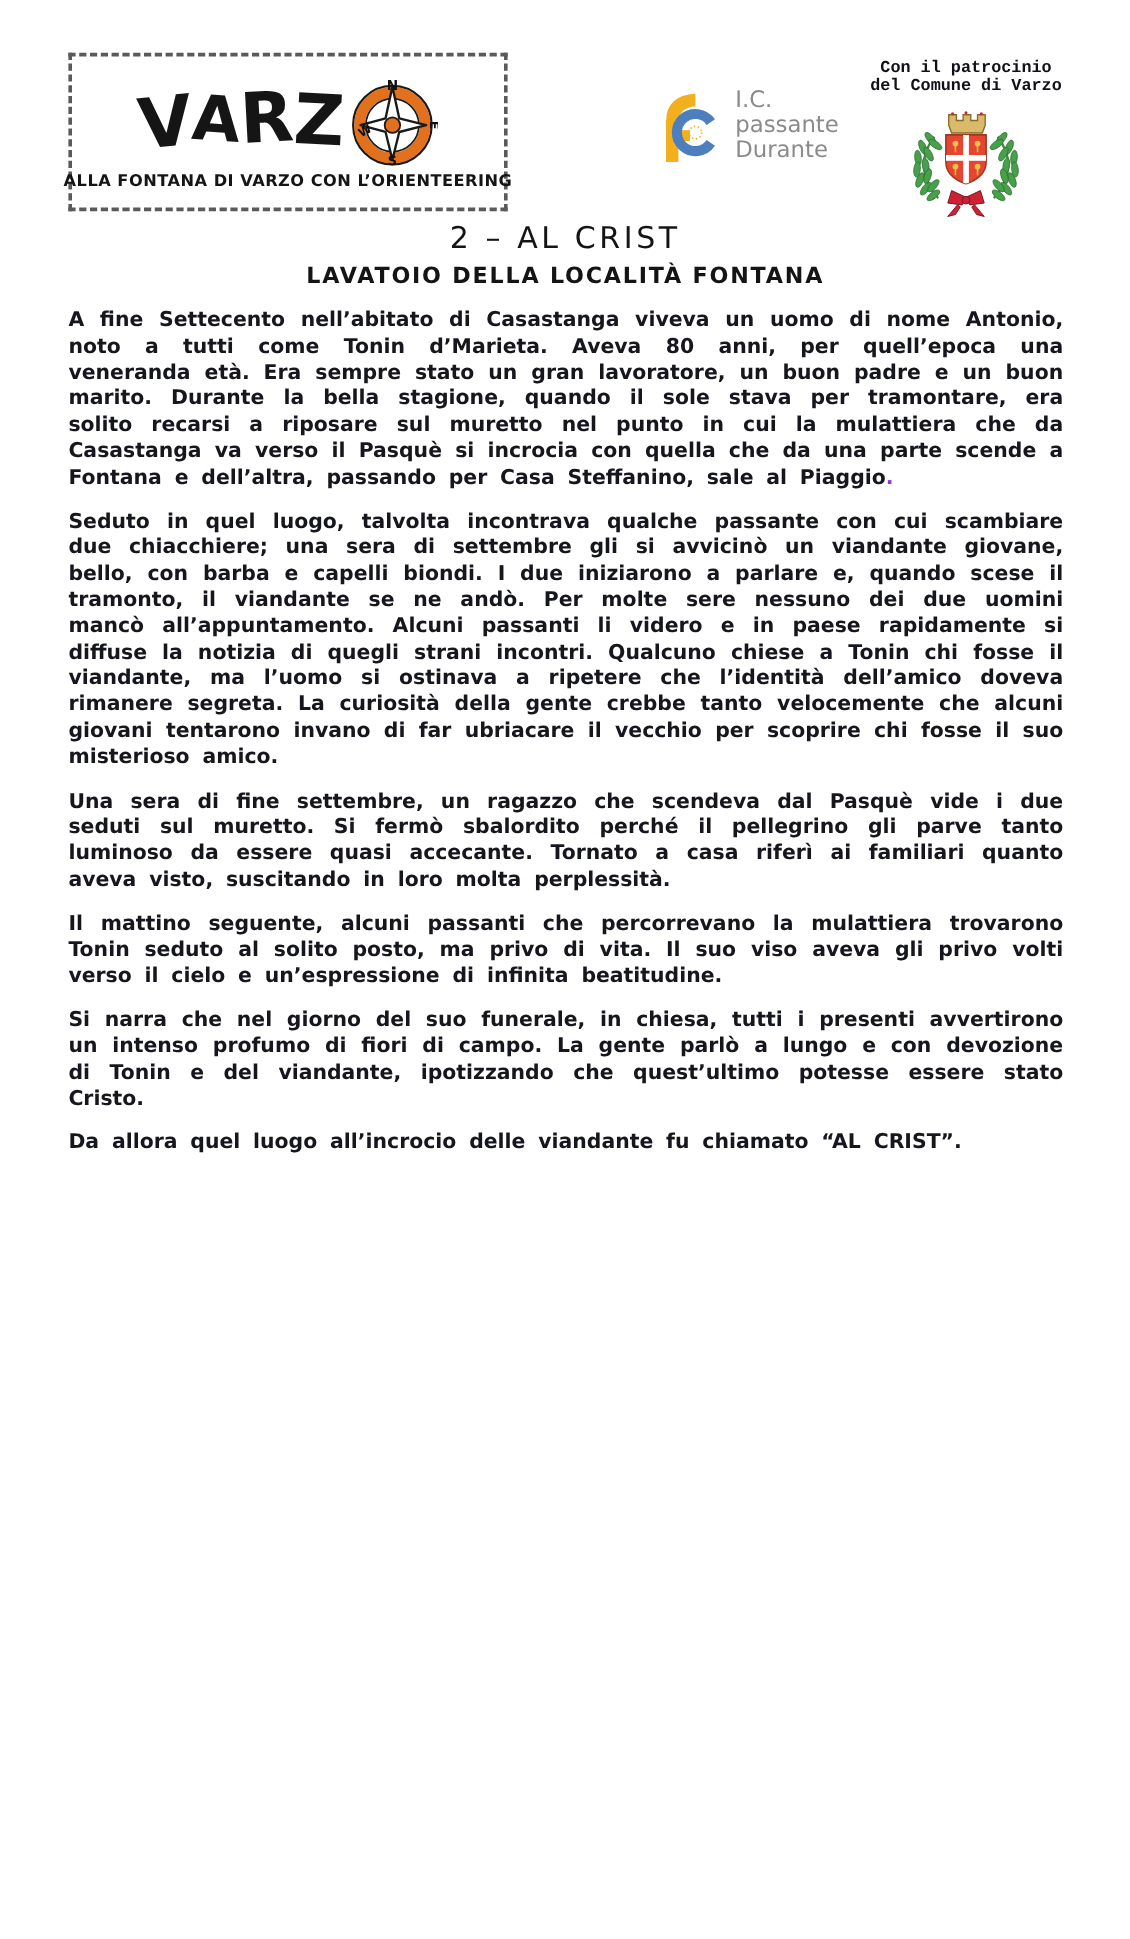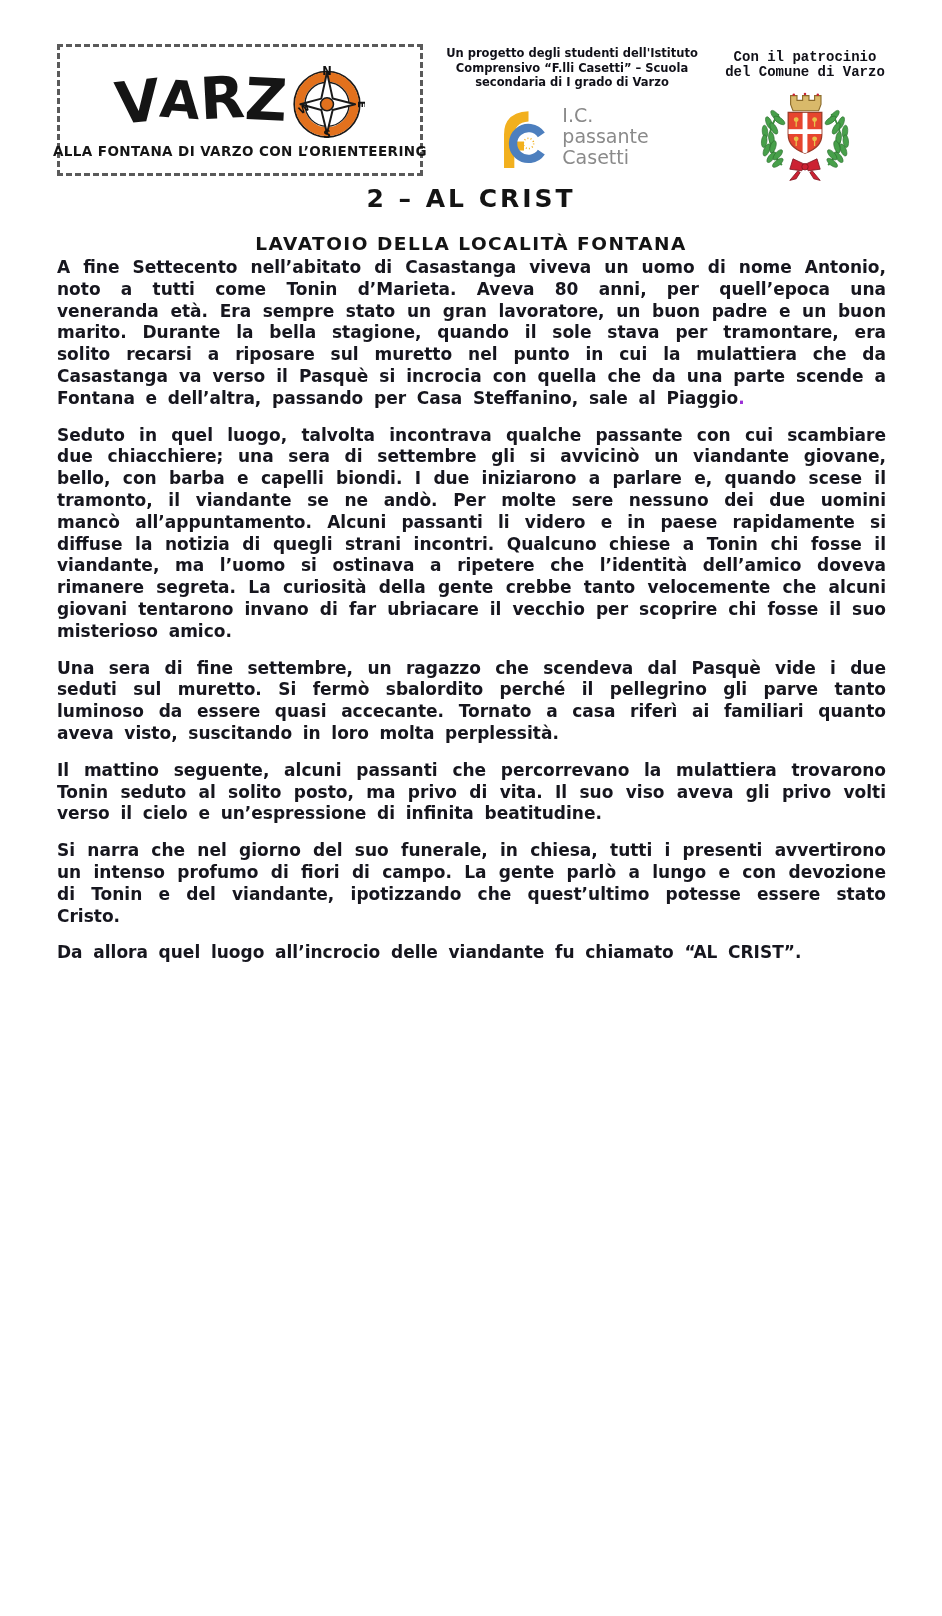--- a/index.html
+++ b/index.html
@@ -21,32 +21,32 @@
   .lt.l1 { transform:rotate(-6deg) translateY(2px); }
   .lt.l2 { transform:rotate(4deg); font-size:52px; }
   .lt.l3 { transform:rotate(-3deg) translateY(-2px); }
   .lt.l4 { transform:rotate(3deg); }
   .compass { margin-left:2px; margin-top:4px; }
   .tagline { font-size:13.5px; font-weight:bold; letter-spacing:0.4px; color:#151515;
     white-space:nowrap; margin-top:1px; }
 
   .credit { width:254px; text-align:center; margin-top:2px; }
   .credit-text { font-size:11.5px; font-weight:bold; line-height:14.5px; color:#101018; }
-  .fc-logo { margin-top:14px; display:flex; justify-content:center; align-items:center; gap:9px; }
+  .fc-logo { margin-top:25px; display:flex; justify-content:flex-end; align-items:center; gap:9px; }
   .fc-text { text-align:left; color:#8a8a8a; font-size:19px; line-height:21px;
     font-weight:normal; }
 
   .patronage { width:168px; text-align:center; margin-top:6px; }
   .patronage-text { font-size:14px; font-weight:bold; line-height:14.5px; color:#101018;font-family:Liberation Mono, monospace; }
   .crest { margin-top:3px; }
 
   
   .title-block { position:absolute; top:184px; left:0; right:0; text-align:center; }
-  .title-block h1 { margin:0; font-size:25px; font-weight:bold; letter-spacing:3px; color:#141414; }
-  .title-block h2 { margin:20px 0 0; font-size:18.5px; font-weight:bold; letter-spacing:1.5px; color:#141414; }
+  .title-block h1 { margin:0; font-size:25px; font-weight:normal; letter-spacing:3px; color:#141414; }
+  .title-block h2 { margin:7px 0 0; font-size:18.5px; font-weight:bold; letter-spacing:1.5px; color:#141414; }
 
   
   .story { position:absolute; top:257px; left:57px; width:829px; }
   .story p { margin:0 0 15px; font-size:17px; line-height:21.8px; font-weight:bold;
     text-align:justify; word-spacing:0.28em; color:#16161e; }
   .purple-period { color:#9b2fd6; }
 </style>
 </head>
 <body>
 
@@ -69,32 +69,31 @@
           <text x="50" y="15" font-size="15" font-weight="bold" fill="#111" text-anchor="middle">N</text>
           <text x="91" y="53" font-size="14" font-weight="bold" fill="#111" text-anchor="middle" transform="rotate(90 91 53)">E</text>
           <text x="50" y="97" font-size="14" font-weight="bold" fill="#111" text-anchor="middle">S</text>
           <text x="22" y="63" font-size="13" font-weight="bold" fill="#111" text-anchor="middle" transform="rotate(-30 22 63)">W</text>
         </svg>
       </div>
       <div class="tagline">ALLA FONTANA DI VARZO CON L’ORIENTEERING</div>
     </div>
 
     <div class="credit">
-      <div class="credit-text">Un progetto degli studenti dell'Istituto Comprensivo “F.lli Casetti” – Scuola secondaria di I grado di Varzo</div>
       <div class="fc-logo">
         <svg width="58" height="66" viewBox="0 0 90 100" aria-hidden="true">
           <path d="M14,98 V46 Q14,12 52,10 L52,26 Q30,28 30,48 V98 Z" fill="#f2b01e"></path>
           <rect x="14" y="57" width="31" height="14" fill="#f2b01e"></rect>
           <path d="M71.9,46.6 A24,24 0 1 0 71.9,73.4" fill="none" stroke="#4d7fbe" stroke-width="13"></path>
           <circle cx="52" cy="60" r="8" fill="none" stroke="#f2b01e" stroke-width="2.4" stroke-dasharray="1.6 3.4"></circle>
         </svg>
         <div class="fc-text">
           <div>I.C.</div>
           <div>passante</div>
-          <div>Casetti</div>
+          <div>Durante</div>
         </div>
       </div>
     </div>
 
     <div class="patronage">
       <div class="patronage-text">Con il patrocinio del Comune di Varzo</div>
       <svg class="crest" width="104" height="104" viewBox="0 0 130 130" aria-hidden="true">
         <defs>
           <ellipse id="leaf" rx="3.4" ry="8" fill="#47a04a" stroke="#2f7032" stroke-width="0.8"></ellipse>
           <clipPath id="shieldclip">

